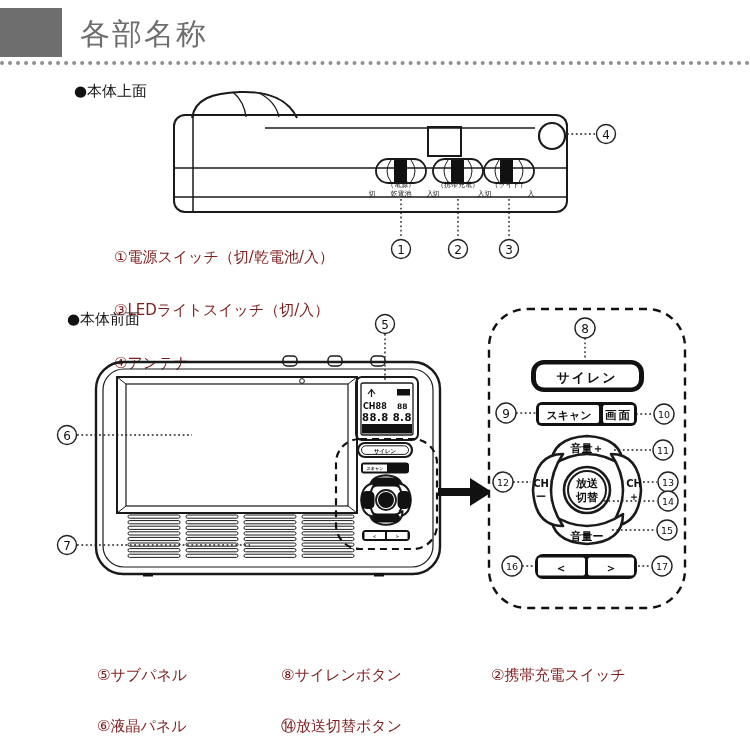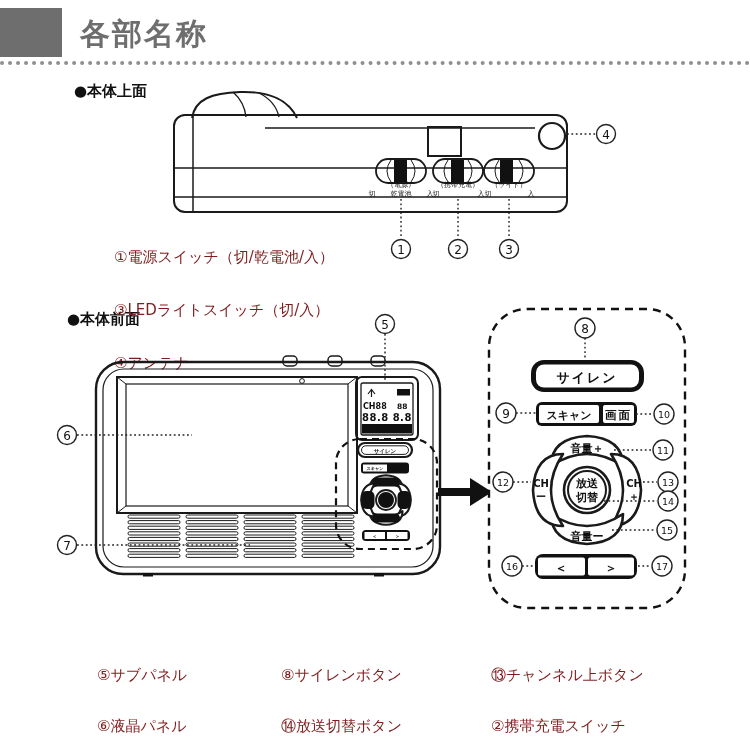--- a/index.html
+++ b/index.html
@@ -1,21 +1,21 @@
 <!DOCTYPE html>
 <html><head>
 <meta charset="utf-8">
 <style>
   html,body{margin:0;padding:0;background:#fff;width:750px;height:750px;overflow:hidden;
     font-family:"DejaVu Sans","Liberation Sans",sans-serif;color:#1a1a1a;}
   .page{position:relative;width:750px;height:750px;background:#fff;}
   .hdr-square{position:absolute;left:0;top:8px;width:62px;height:49px;background:#6e6e6e;}
-  .hdr-title{position:absolute;left:80px;top:14px;font-size:30px;font-weight:bold;color:#6e6e6e;letter-spacing:2px;}
+  .hdr-title{position:absolute;left:80px;top:14px;font-size:30px;font-weight:normal;color:#6e6e6e;letter-spacing:2px;}
   .dotted-rule{position:absolute;left:0;top:61px;width:750px;border-top:4px dotted #8f8f8f;}
-  .sec-label{position:absolute;font-size:15px;font-weight:700;color:#111;}
+  .sec-label{position:absolute;font-size:15px;font-weight:400;color:#111;}
   #sec-top{left:74px;top:82px;}
   #sec-front{left:67px;top:310px;}
   .list{position:absolute;font-size:15px;line-height:17.6px;color:#7f1d1d;white-space:pre;}
   #top-legend{left:114px;top:214px;}
   #legend-col1{left:97px;top:632px;line-height:17.3px;}
   #legend-col2{left:281px;top:632px;line-height:17.3px;}
   #legend-col3{left:491px;top:632px;line-height:17.3px;}
   svg{position:absolute;left:0;top:0;}
   svg text{font-family:"DejaVu Sans","Liberation Sans",sans-serif;fill:#111;}
   .ln{stroke:#1a1a1a;fill:none;}
@@ -50,21 +50,20 @@
     
   </div>
   <div class="list" id="legend-col2">
     <div>⑧サイレンボタン</div>
     <div>⑭放送切替ボタン</div>
     
     
     
   </div>
   <div class="list" id="legend-col3">
-    <div>⑬チャンネル上ボタン</div>
     <div>②携帯充電スイッチ</div>
     
     
     
   </div>
 
   <svg width="750" height="750" viewBox="0 0 750 750">
 
     <g>
       <path class="ln" stroke-width="2" fill="#fff" d="M192 118 C195 99 212 93 240 92 C270 91 289 101 297 118"></path>

